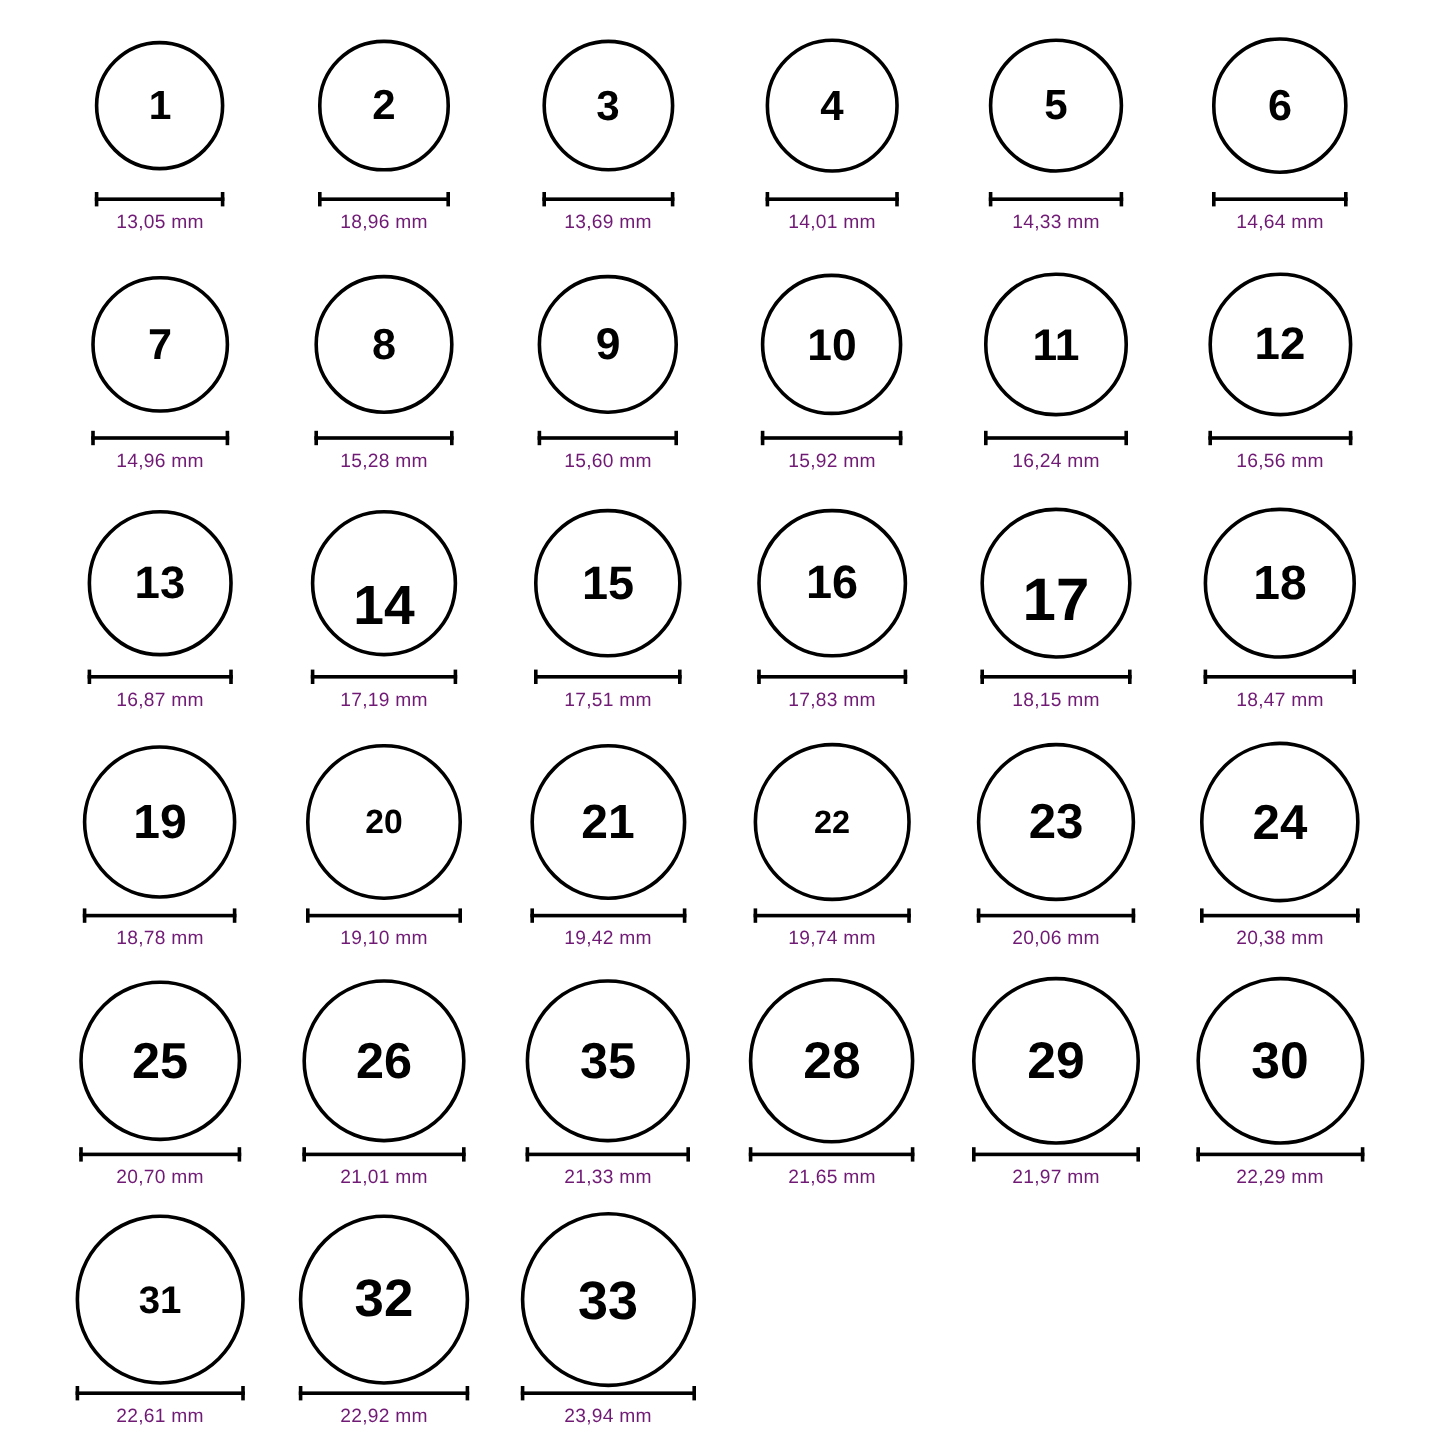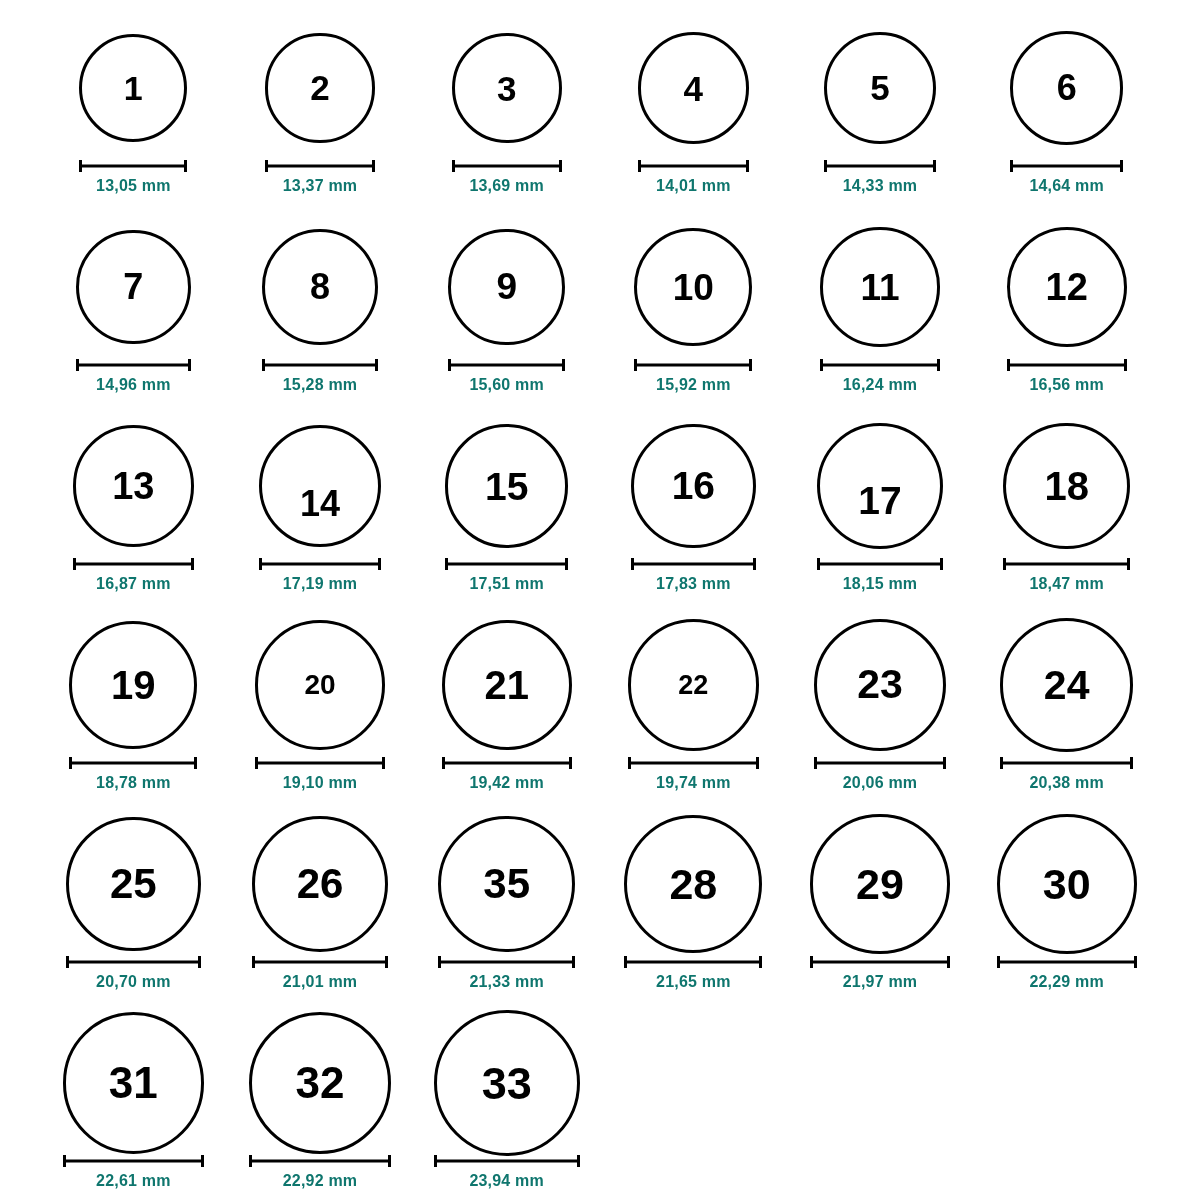--- a/index.html
+++ b/index.html
@@ -82,25 +82,25 @@
     position: absolute;
     top: 0;
     width: 3px;
     height: 12px;
     background: #000;
   }
   .bar .cap.left { left: 0; }
   .bar .cap.right { right: 0; }
   .mm {
     font-size: 16px;
-    font-weight: bold;
+    font-weight: normal;
     letter-spacing: 0.2px;
     margin-top: 5px;
     white-space: nowrap;
-    color: #0f766e;
+    color: #701a75;
   }
 </style>
 </head>
 <body>
 
 <div id="chart">
   <div class="grid">
       <div class="cell">
         <div class="circle-wrap">
           <div class="circle" style="width: 108px; height: 108px;">
@@ -121,21 +121,21 @@
           <div class="circle" style="width: 109.117px; height: 109.117px;">
             <span style="font-size: 35px;">2</span>
           </div>
         </div>
         <div class="measure">
           <div class="bar" style="width: 109.117px;">
             <div class="line"></div>
             <div class="cap left"></div>
             <div class="cap right"></div>
           </div>
-          <div class="mm">13,37 mm</div>
+          <div class="mm">18,96 mm</div>
         </div>
       </div>
       <div class="cell">
         <div class="circle-wrap">
           <div class="circle" style="width: 110.233px; height: 110.233px;">
             <span style="font-size: 35px;">3</span>
           </div>
         </div>
         <div class="measure">
           <div class="bar" style="width: 110.233px;">
@@ -292,21 +292,21 @@
             <div class="line"></div>
             <div class="cap left"></div>
             <div class="cap right"></div>
           </div>
           <div class="mm">16,87 mm</div>
         </div>
       </div>
       <div class="cell">
         <div class="circle-wrap">
           <div class="circle" style="width: 122.446px; height: 122.446px;">
-            <span style="font-size: 36px; margin-top: 36px;">14</span>
+            <span style="font-size: 46px; margin-top: 36px;">14</span>
           </div>
         </div>
         <div class="measure">
           <div class="bar" style="width: 122.446px;">
             <div class="line"></div>
             <div class="cap left"></div>
             <div class="cap right"></div>
           </div>
           <div class="mm">17,19 mm</div>
         </div>
@@ -337,21 +337,21 @@
             <div class="line"></div>
             <div class="cap left"></div>
             <div class="cap right"></div>
           </div>
           <div class="mm">17,83 mm</div>
         </div>
       </div>
       <div class="cell">
         <div class="circle-wrap">
           <div class="circle" style="width: 125.796px; height: 125.796px;">
-            <span style="font-size: 39px; margin-top: 28px;">17</span>
+            <span style="font-size: 50px; margin-top: 28px;">17</span>
           </div>
         </div>
         <div class="measure">
           <div class="bar" style="width: 125.796px;">
             <div class="line"></div>
             <div class="cap left"></div>
             <div class="cap right"></div>
           </div>
           <div class="mm">18,15 mm</div>
         </div>
@@ -547,21 +547,21 @@
             <div class="line"></div>
             <div class="cap left"></div>
             <div class="cap right"></div>
           </div>
           <div class="mm">22,29 mm</div>
         </div>
       </div>
       <div class="cell">
         <div class="circle-wrap">
           <div class="circle" style="width: 141.359px; height: 141.359px;">
-            <span style="font-size: 44px;">31</span>
+            <span style="font-size: 32px;">31</span>
           </div>
         </div>
         <div class="measure">
           <div class="bar" style="width: 141.359px;">
             <div class="line"></div>
             <div class="cap left"></div>
             <div class="cap right"></div>
           </div>
           <div class="mm">22,61 mm</div>
         </div>

